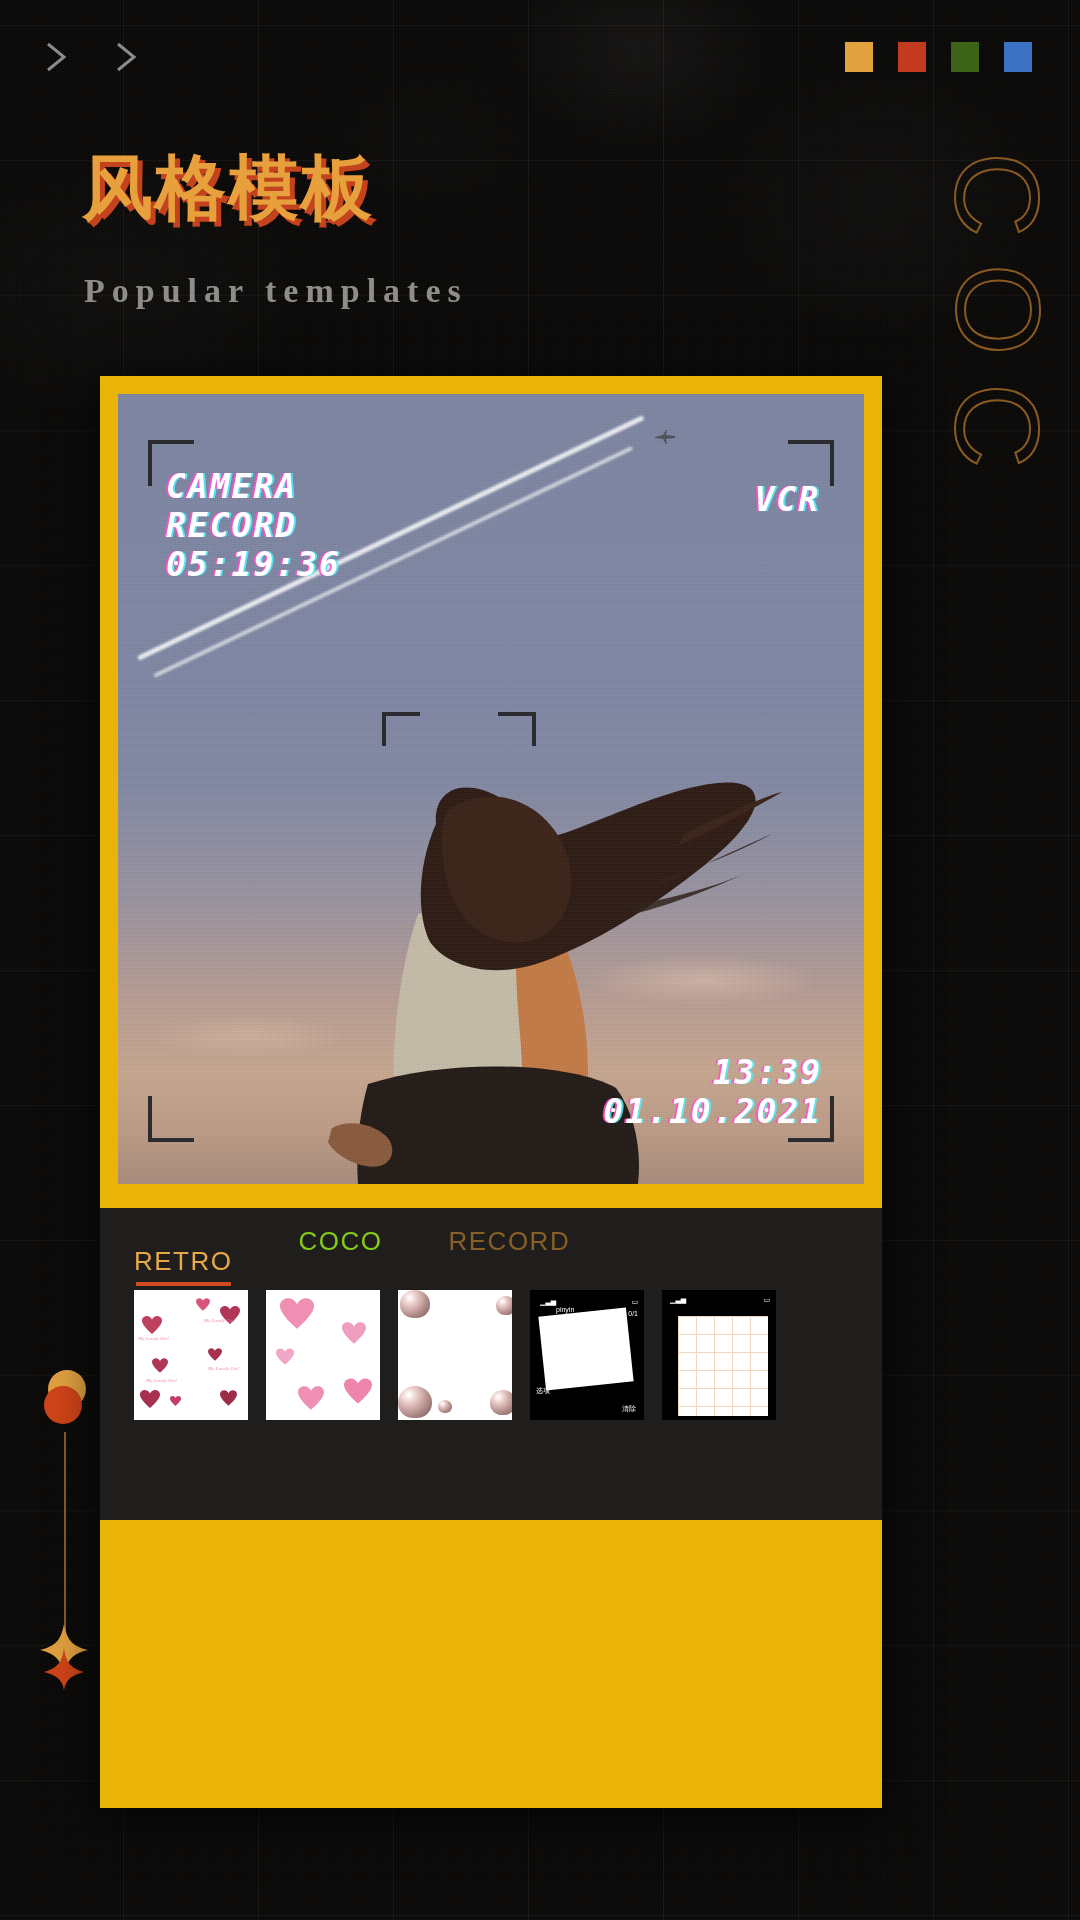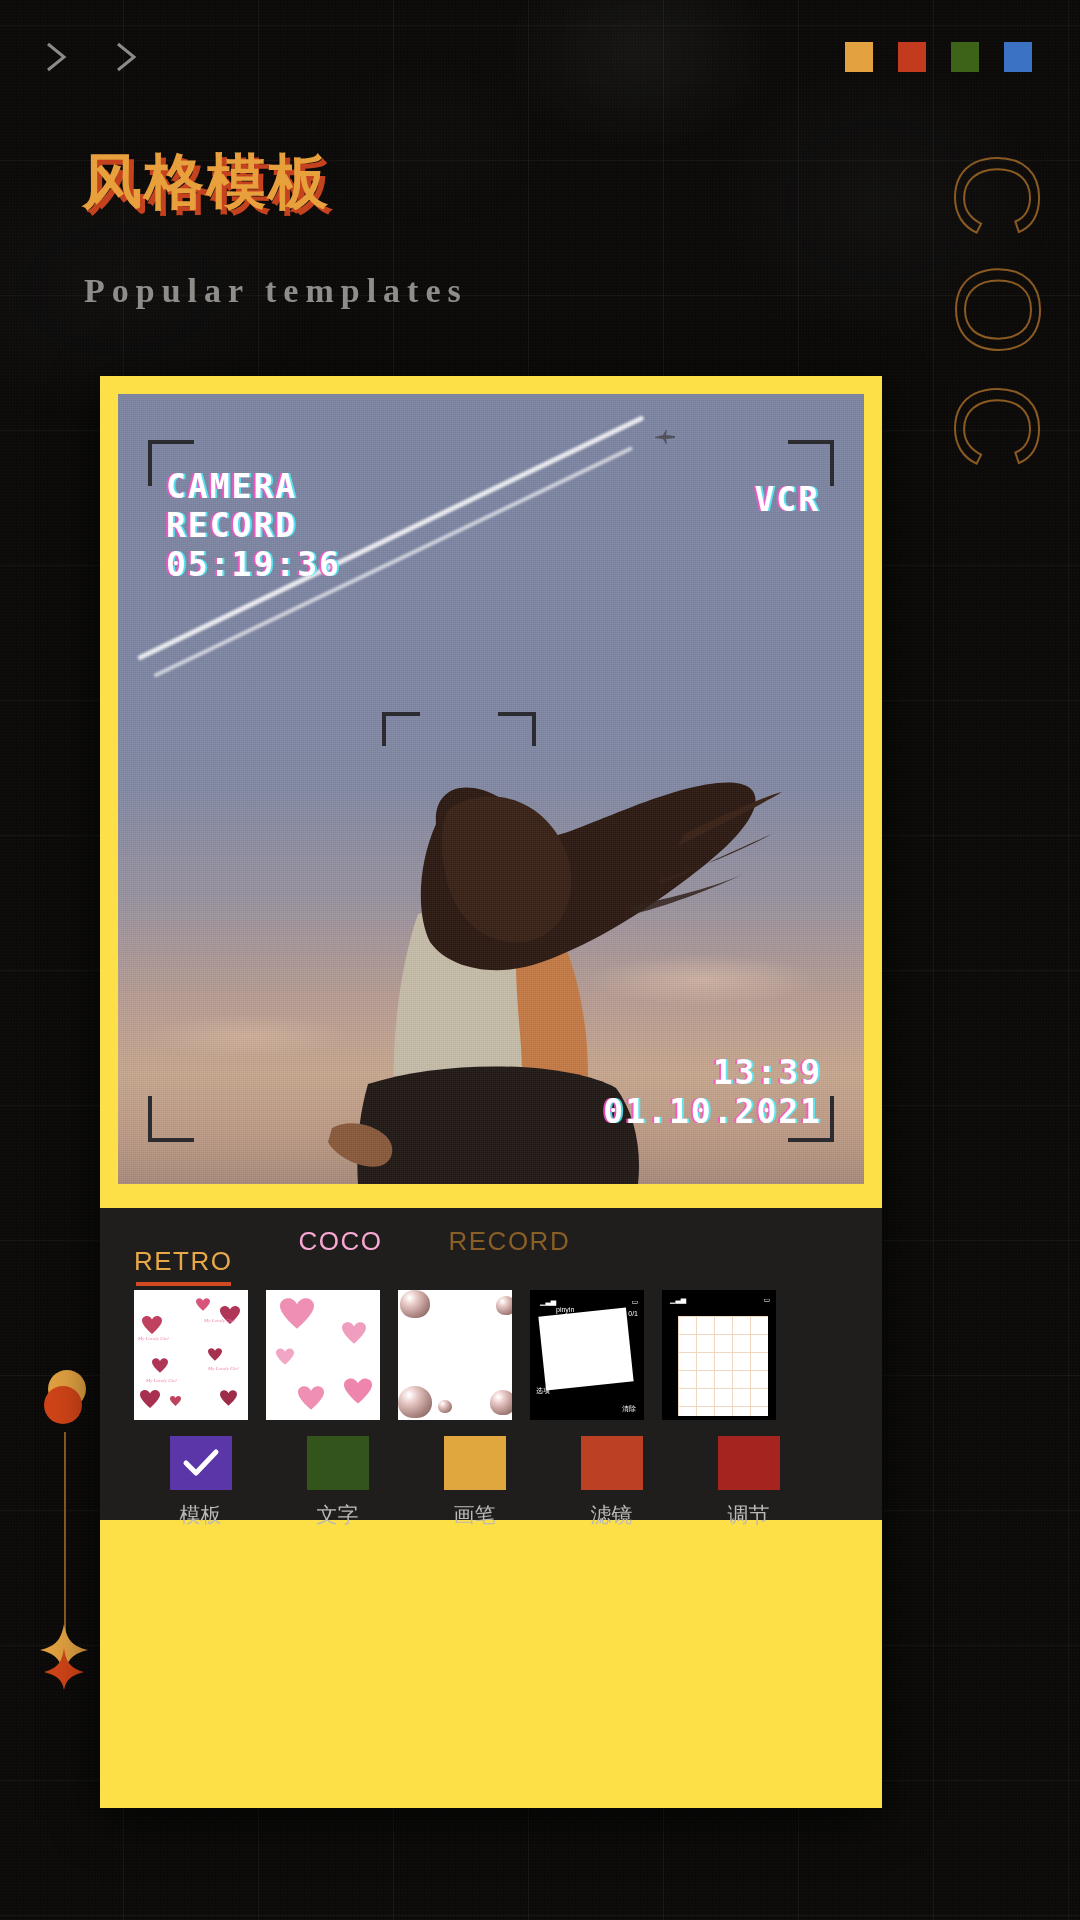--- a/index.html
+++ b/index.html
@@ -51,21 +51,21 @@
 
   .swatches {
     position: absolute; right: 48px; top: 42px;
     display: flex; gap: 25px;
   }
   .sw { width: 28px; height: 30px; }
 
   
   .title-cn {
     position: absolute; left: 82px; top: 152px;
-    font-size: 60px; line-height: 1.0; font-weight: 700;
+    font-size: 71px; line-height: 1.0; font-weight: 700;
     letter-spacing: 2px;
     color: #e8a03c;
     text-shadow: 5px 5px 0 #c4421d;
     font-family: "Liberation Sans", sans-serif;
   }
   .title-en {
     position: absolute; left: 84px; top: 272px;
     font-size: 34px; letter-spacing: 7px;
     color: #8f8d8a; font-weight: 700;
     font-family: "Liberation Serif", serif;
@@ -94,22 +94,23 @@
   .rail-line {
     position: absolute; left: 64px; top: 1432px;
     width: 2px; height: 200px; background: #8a5a22;
   }
   .rail-star { position: absolute; left: 34px; top: 1622px; width: 60px; height: 68px; }
 
   
   .editor {
     position: absolute; left: 100px; top: 376px;
     width: 782px; height: 1432px;
-    background: #fde047;
+    background: #eab308;
     box-shadow: 0 10px 44px rgba(0,0,0,.75);
+    font-style: italic;
   }
   .canvas-wrap {
     position: absolute; left: 18px; top: 18px;
     width: 746px; height: 790px;
     overflow: hidden; background: #8189a5;
   }
   
   .photo {
     position: absolute; inset: 0;
     background:
@@ -306,21 +307,21 @@
         <div>13:39</div>
         <div>01.10.2021</div>
       </div>
     </div>
   </div>
 
   <div class="panel">
 
     <div class="tabs">
       <div class="tab active" style="color: rgb(232, 168, 72);">RETRO</div>
-      <div class="tab" style="color: #f9a8d4;">COCO</div>
+      <div class="tab" style="color: #84cc16;">COCO</div>
       <div class="tab" style="color: rgb(138, 95, 38);">RECORD</div>
     </div>
 
     <div class="thumbs">
 
       <div class="thumb">
         <div class="hrt" style="left:8px;top:26px;width:20px;height:18px;">
             <svg viewBox="0 0 20 18">
               <path d="M10 18 C2 11 0 7 0 4.5 C0 1.5 2.5 0 5 0 C7 0 9 1.5 10 3.5 C11 1.5 13 0 15 0 C17.5 0 20 1.5 20 4.5 C20 7 18 11 10 18 Z" fill="#c04060"></path>
             </svg>
@@ -416,40 +417,14 @@
       <div class="thumb">
         <div class="phone-scr"></div>
         <div style="position:absolute;left:16px;top:26px;width:90px;height:100px;background:#fff;
                     background-image:linear-gradient(to right,#f0d8c0 1px,transparent 1px),linear-gradient(to bottom,#f0d8c0 1px,transparent 1px);
                     background-size:18px 18px;"></div>
         <div class="phone-t" style="left:8px;top:6px;">▁▃▅</div>
         <div class="phone-t" style="right:6px;top:6px;">▭</div>
       </div>
     </div>
 
-    <div class="tools">
-      <div class="tool">
-        <div class="chip" style="background: rgb(91, 54, 168);">
-          <svg viewBox="0 0 38 30">
-            <path d="M4 15 L14 25 L34 4" fill="none" stroke="#fff" stroke-width="5" stroke-linecap="round" stroke-linejoin="round"></path>
-          </svg>
-        </div>
-        <div class="lbl">模板</div>
-      </div>
-      <div class="tool">
-        <div class="chip" style="background: rgb(51, 84, 26);"></div>
-        <div class="lbl">文字</div>
-      </div>
-      <div class="tool">
-        <div class="chip" style="background: rgb(224, 167, 63);"></div>
-        <div class="lbl">画笔</div>
-      </div>
-      <div class="tool">
-        <div class="chip" style="background: rgb(187, 64, 36);"></div>
-        <div class="lbl">滤镜</div>
-      </div>
-      <div class="tool">
-        <div class="chip" style="background: rgb(165, 36, 32);"></div>
-        <div class="lbl">调节</div>
-      </div>
-    </div>
   </div>
 </div>
 
 </body></html>

